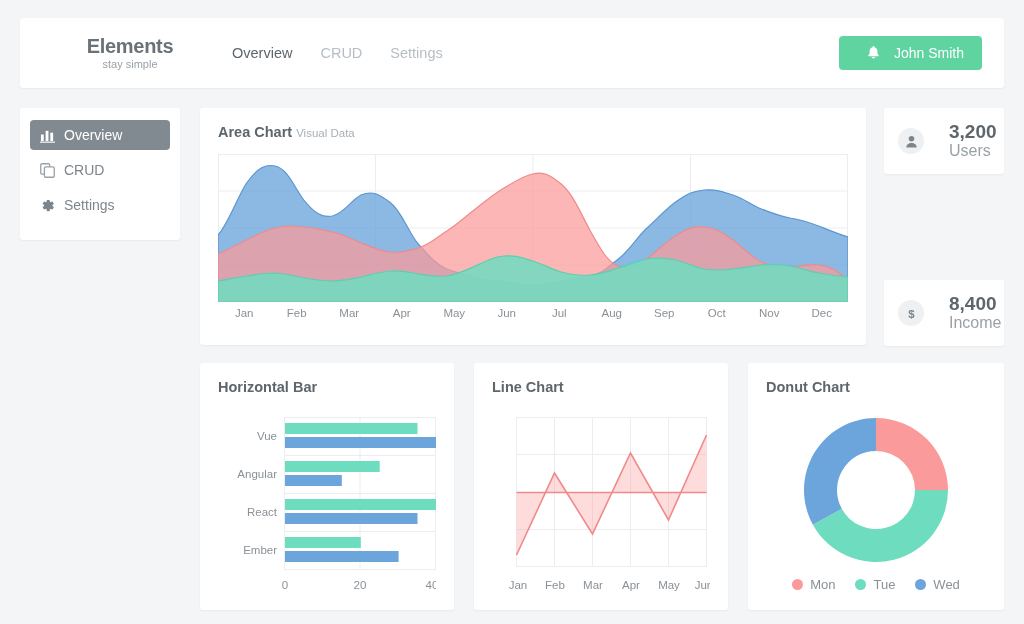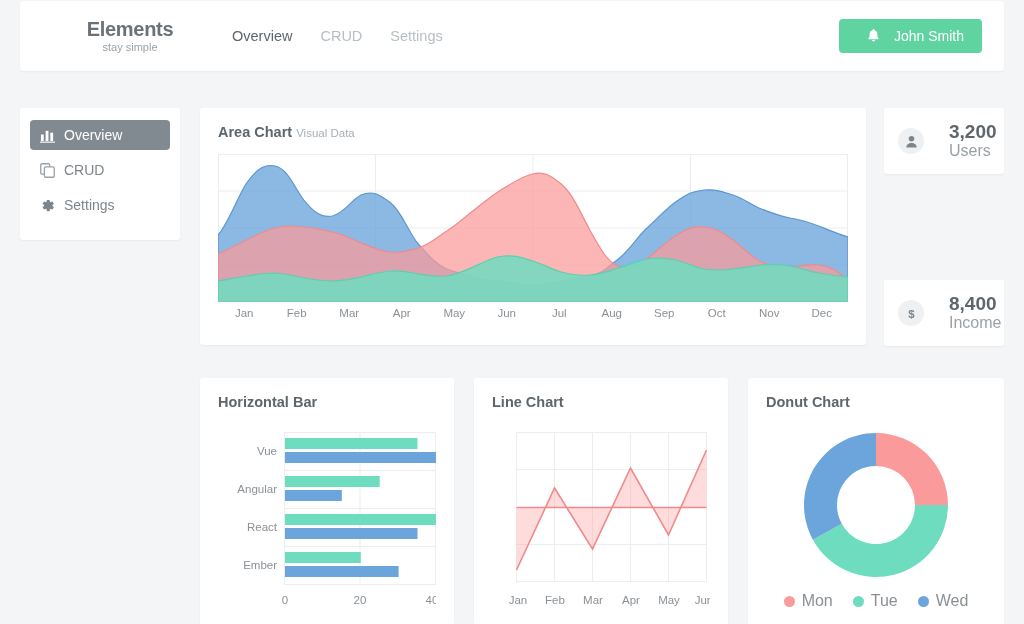--- a/index.html
+++ b/index.html
@@ -7,21 +7,21 @@
     margin: 0; padding: 0;
     width: 1024px; height: 624px;
     background: #f4f5f6;
     font-family: "Liberation Sans", sans-serif;
     overflow: hidden;
   }
   .page { width: 1024px; height: 624px; position: relative; }
 
   
   .header {
-    position: absolute; left: 20px; top: 1px;
+    position: absolute; left: 20px; top: 18px;
     width: 984px; height: 70px;
     background: #ffffff;
     border-radius: 3px;
     box-shadow: 0 1px 2px rgba(0,0,0,0.05);
     display: flex; align-items: center;
   }
   .brand { margin-left: 50px; width: 120px; text-align: center; }
   .brand-name {
     font-size: 20px; font-weight: bold; color: #6a7277;
     letter-spacing: -0.3px; line-height: 1.05;
@@ -68,28 +68,28 @@
   .stat1 { top: 108px; } .stat2 { top: 194px; } .stat3 { top: 280px; }
   .stat-ic {
     width: 26px; height: 26px; border-radius: 50%; background: #eef0f1;
     display: flex; align-items: center; justify-content: center; flex: none;
   }
   .stat-ic svg { width: 13px; height: 13px; display: block; }
   .stat-val { font-size: 19px; font-weight: bold; color: #5d666c; line-height: 1.1; }
   .stat-lbl { font-size: 16px; color: #9aa1a6; }
 
   
-  .bot { top: 378px; height: 247px; padding: 16px 18px; }
+  .bot { top: 363px; height: 247px; padding: 16px 18px; }
   .bar-card { left: 200px; width: 254px; }
   .line-card { left: 474px; width: 254px; }
   .donut-card { left: 748px; width: 256px; }
   .plot-wrap { margin-top: 14px; }
 
   .legend { display: flex; justify-content: center; gap: 20px; margin-top: 2px; }
-  .legend-item { display: flex; align-items: center; gap: 7px; font-size: 16px; color: #8a9196; }
+  .legend-item { display: flex; align-items: center; gap: 7px; font-size: 13px; color: #8a9196; }
   .legend-dot { width: 11px; height: 11px; border-radius: 50%; display: block; }
 </style>
 </head>
 <body>
 
 <div class="page">
 
   <div class="header">
     <div class="brand">
       <div class="brand-name">Elements</div>

